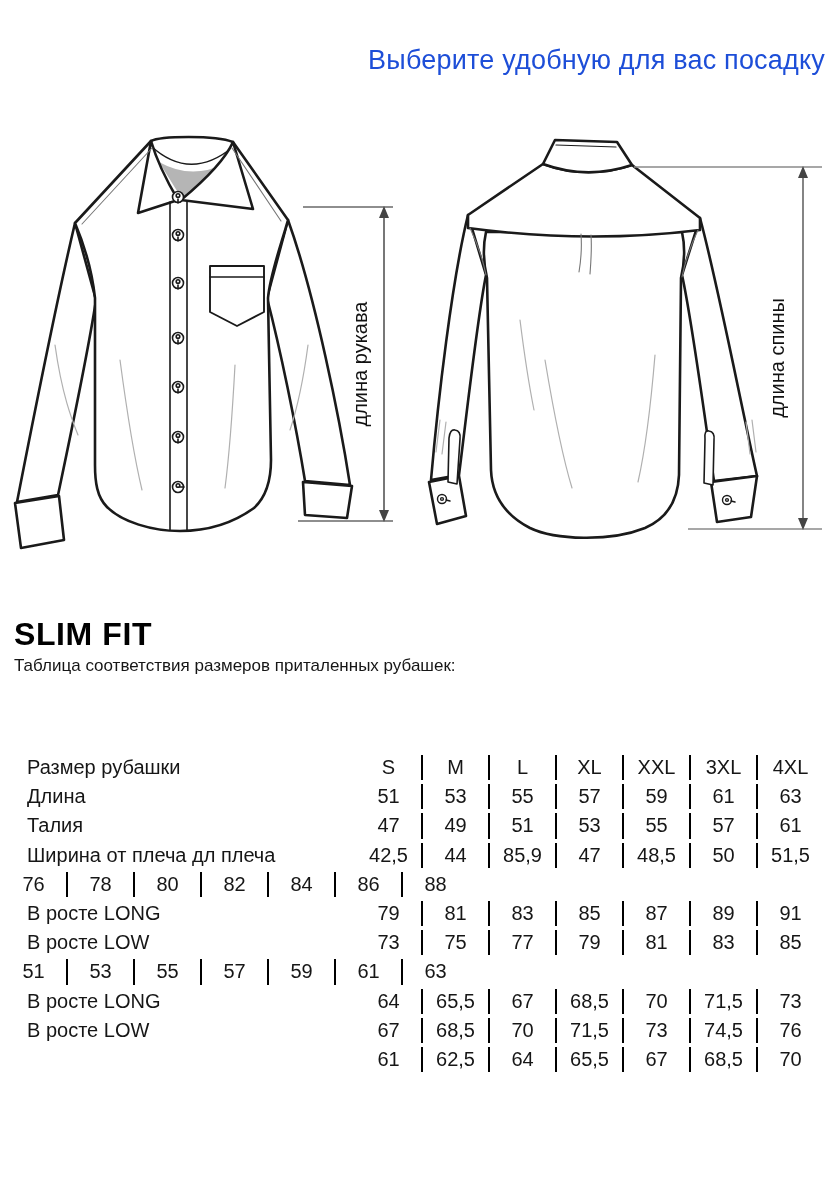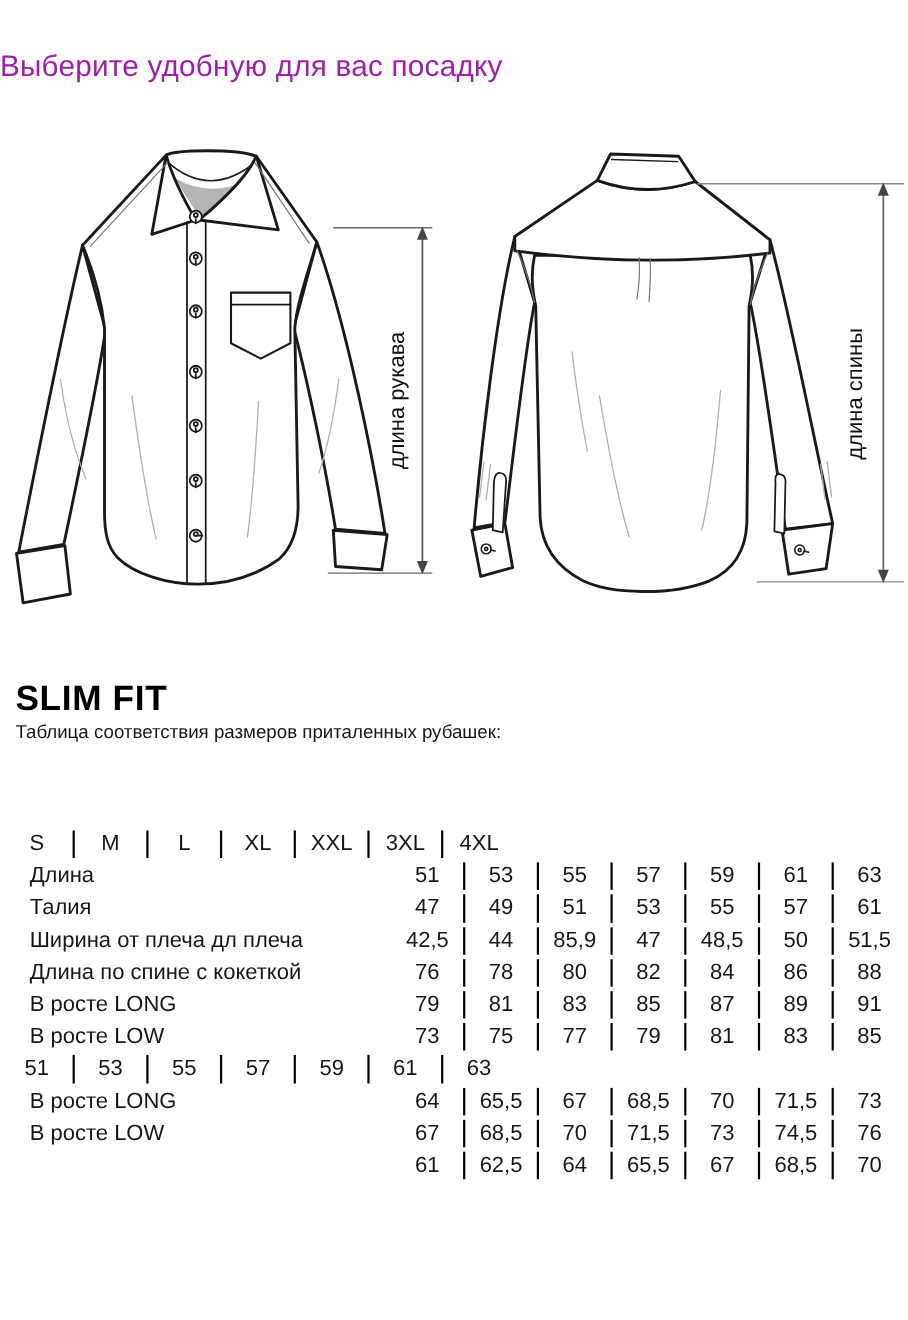--- a/index.html
+++ b/index.html
@@ -1,19 +1,19 @@
 <!DOCTYPE html>
 <html><head>
 <meta charset="utf-8">
 <style>
   html,body{margin:0;padding:0;background:#fff;}
   #page{position:relative;width:825px;height:1200px;background:#fff;overflow:hidden;
         font-family:"Liberation Sans",sans-serif;color:#1a1a1a;}
-  .title{position:absolute;top:45px;left:0;width:825px;text-align:left;
-         font-size:27px;letter-spacing:.2px;color:#a21caf;}
+  .title{position:absolute;top:45px;left:0;width:825px;text-align:right;
+         font-size:27px;letter-spacing:.2px;color:#1d4ed8;}
   #figure-svg{position:absolute;top:120px;left:0;}
   .heading{position:absolute;top:616px;left:14px;font-size:32px;font-weight:bold;
            letter-spacing:.6px;color:#000000;}
   .subtitle{position:absolute;top:656px;left:14px;font-size:17px;color:#161616;}
   #size-table{position:absolute;top:753px;left:0;width:824px;}
   .trow{display:flex;height:29.2px;}
   .lcell{width:355px;box-sizing:border-box;padding-left:27px;font-size:20px;
          display:flex;align-items:center;color:#161616;}
   .vcell{width:67px;font-size:20px;position:relative;display:flex;
          align-items:center;justify-content:center;color:#161616;}
@@ -170,20 +170,21 @@
       <polygon points="803,410 798,398 808,398" fill="#444"></polygon>
       <text x="784" y="238" transform="rotate(-90 784 238)" text-anchor="middle" font-size="20" fill="#111">длина спины</text>
     </g>
   </svg>
 
   <div class="heading">SLIM FIT</div>
   <div class="subtitle">Таблица соответствия размеров приталенных рубашек:</div>
 
   <div id="size-table">
       <div class="trow">
+        <div class="lcell">Размер рубашки</div>
         <div class="vcell">S</div>
         <div class="vcell">M</div>
         <div class="vcell">L</div>
         <div class="vcell">XL</div>
         <div class="vcell">XXL</div>
         <div class="vcell">3XL</div>
         <div class="vcell">4XL</div>
       </div>
       <div class="trow">
         <div class="lcell">Длина</div>
@@ -209,21 +210,20 @@
         <div class="lcell">Ширина от плеча дл плеча</div>
         <div class="vcell">42,5</div>
         <div class="vcell">44</div>
         <div class="vcell">85,9</div>
         <div class="vcell">47</div>
         <div class="vcell">48,5</div>
         <div class="vcell">50</div>
         <div class="vcell">51,5</div>
       </div>
       <div class="trow">
-        <div class="lcell">Длина по спине с кокеткой</div>
         <div class="vcell">76</div>
         <div class="vcell">78</div>
         <div class="vcell">80</div>
         <div class="vcell">82</div>
         <div class="vcell">84</div>
         <div class="vcell">86</div>
         <div class="vcell">88</div>
       </div>
       <div class="trow">
         <div class="lcell">В росте LONG</div>

